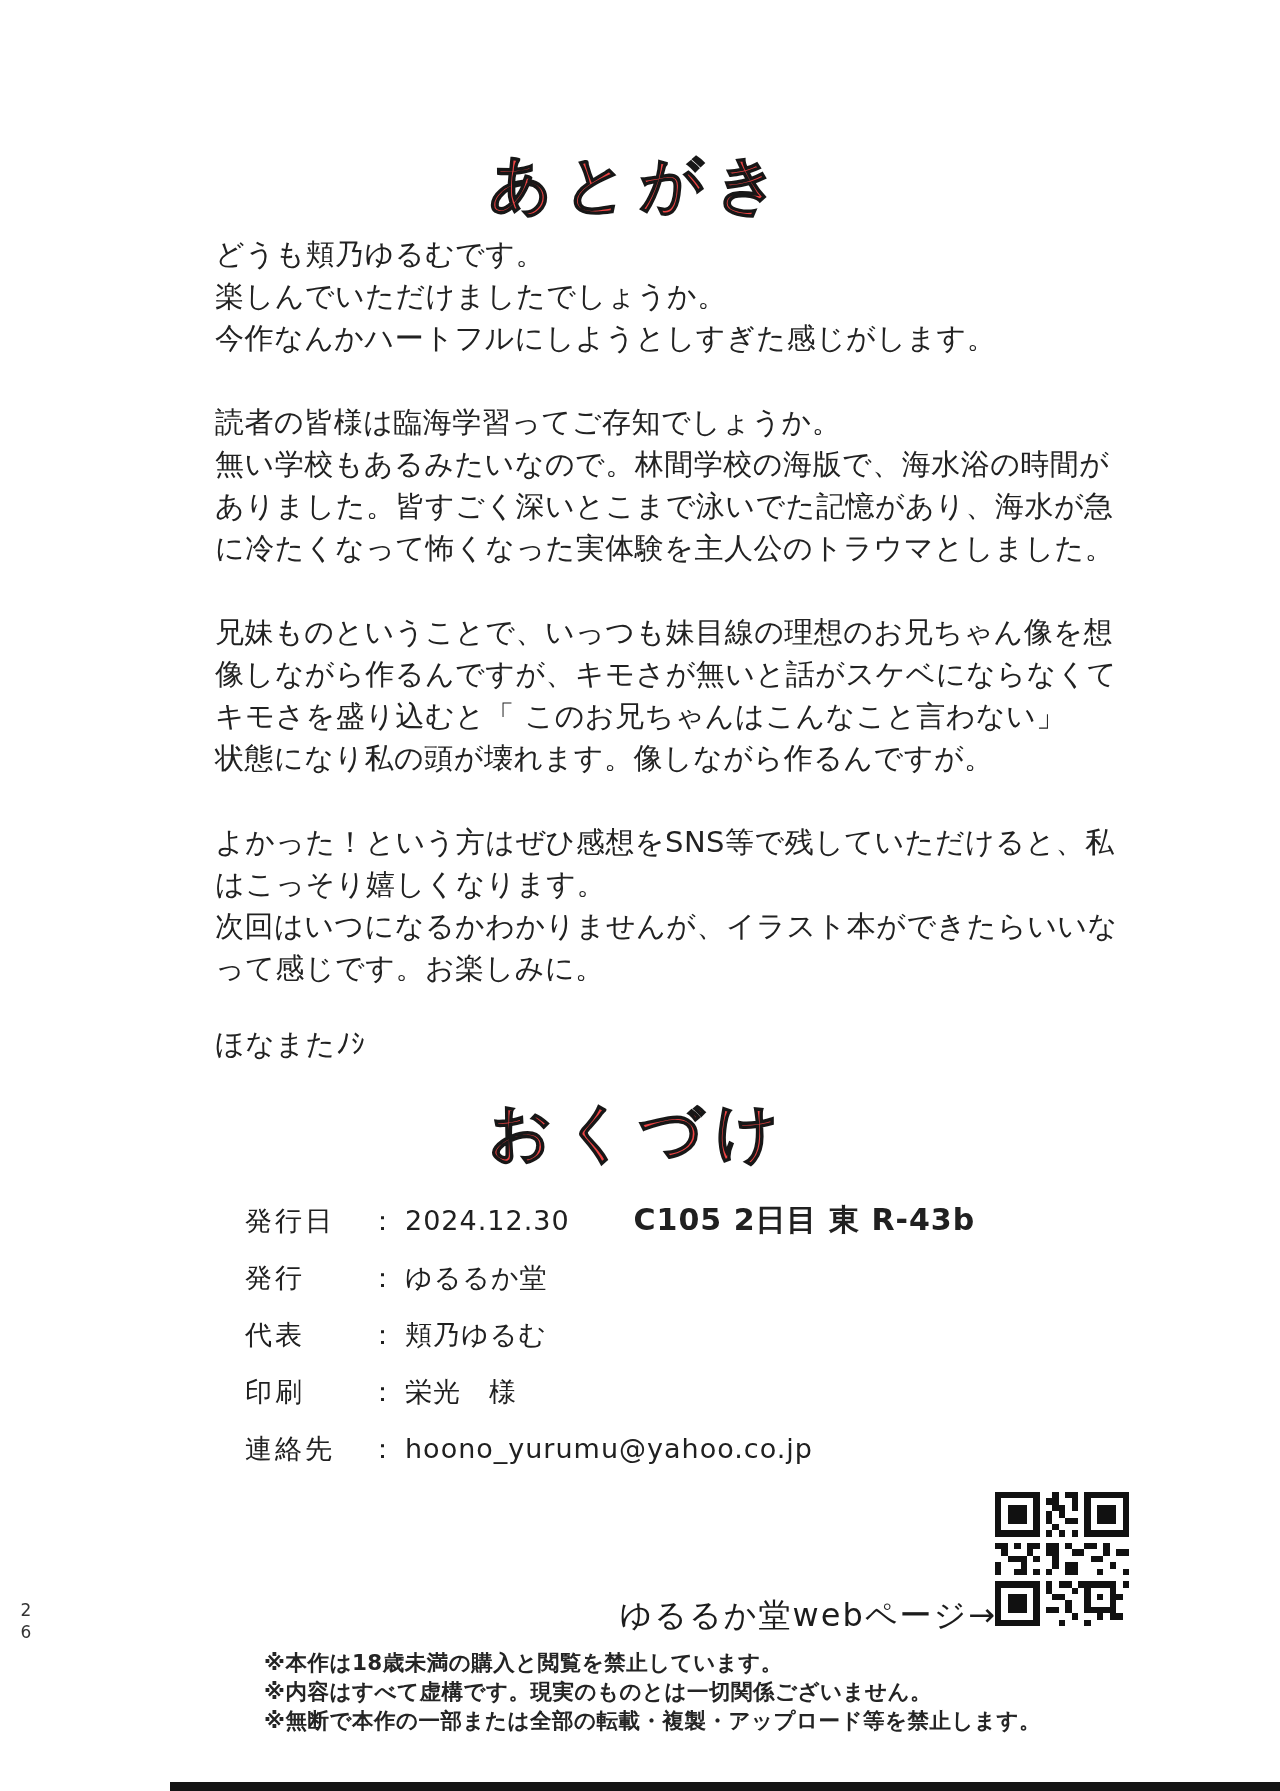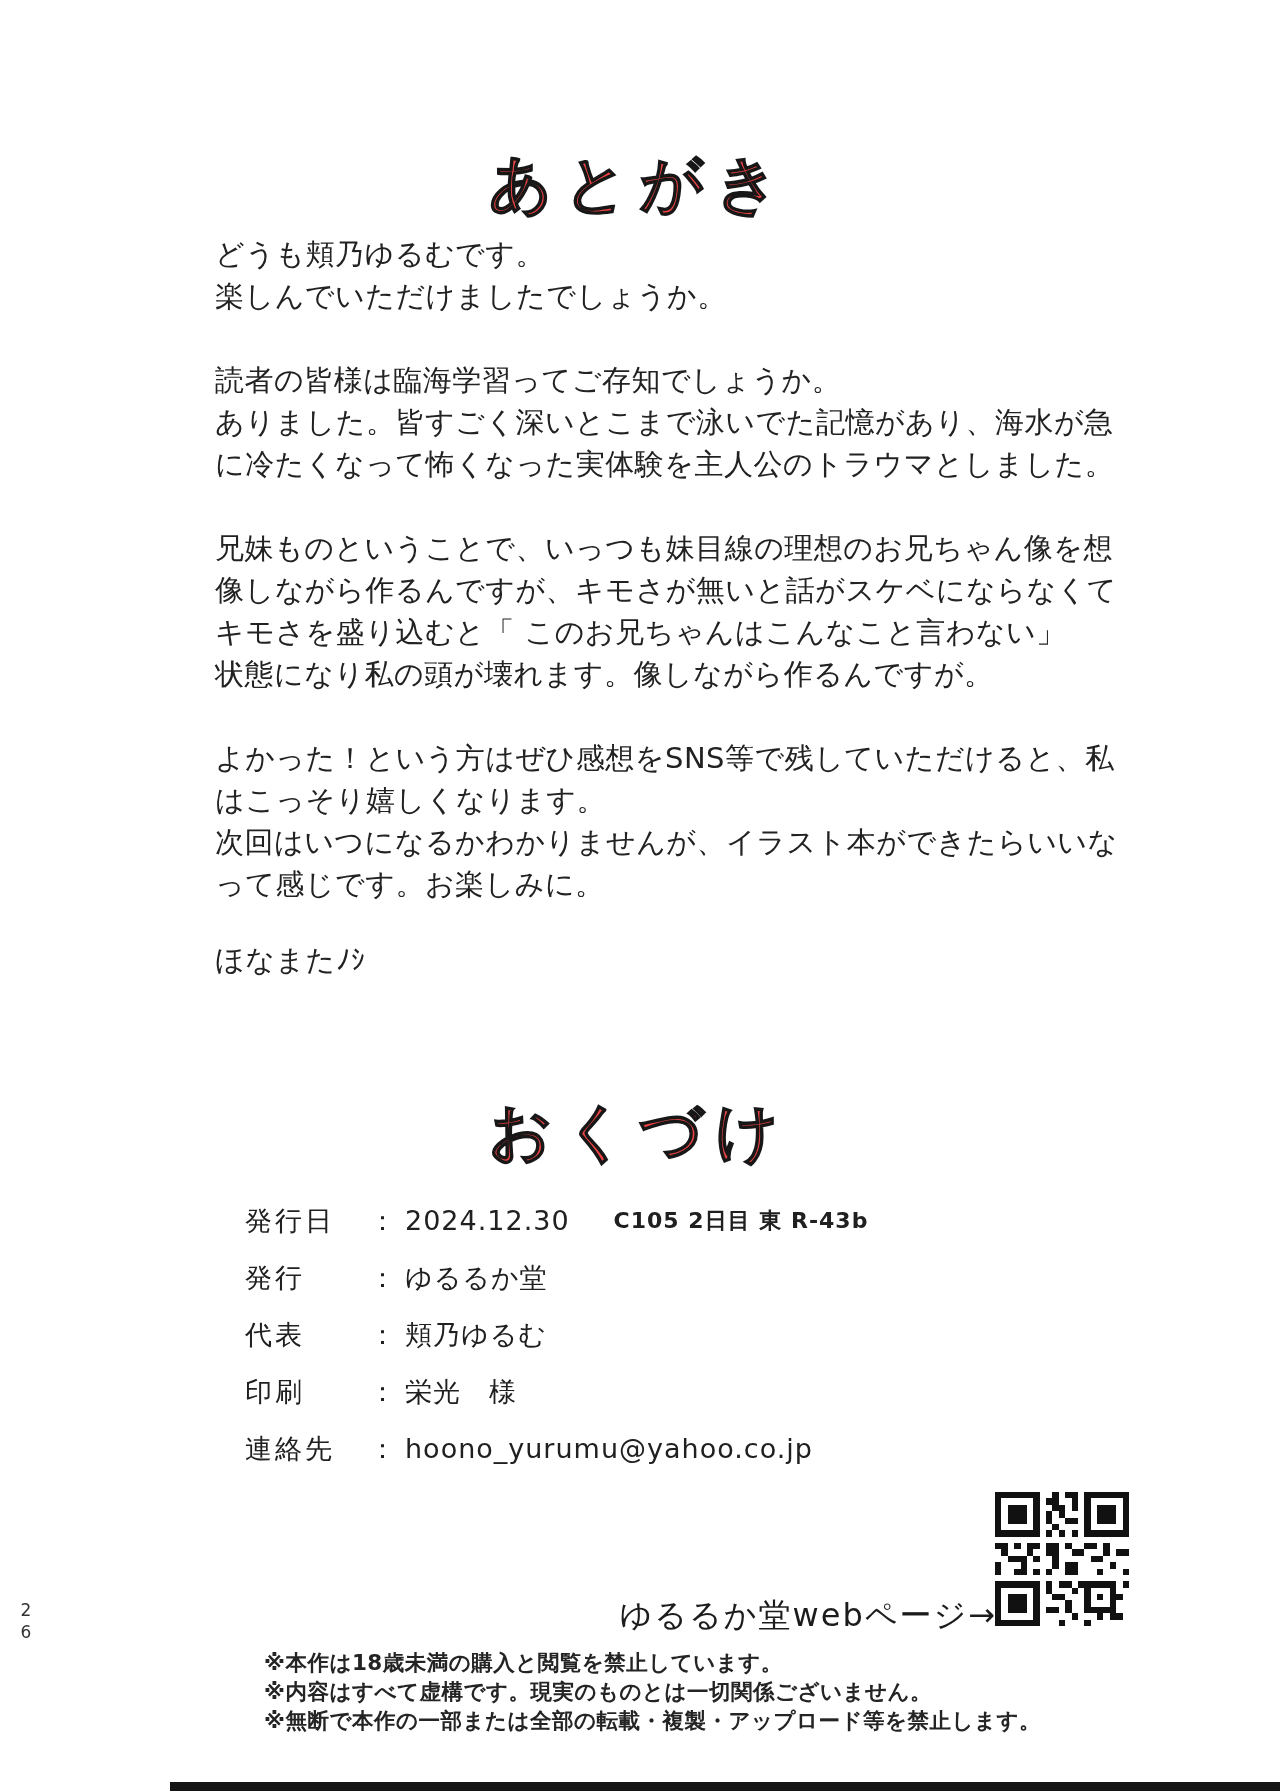--- a/index.html
+++ b/index.html
@@ -24,21 +24,21 @@
   .signoff { margin-top:34px; }
 
   .colophon {
     position:absolute; left:245px; top:1192px;
     font-size:27px; color:#202020; letter-spacing:1px;
   }
   .crow { display:flex; align-items:center; height:57px; margin:0; }
   .clabel { display:inline-block; width:124px; letter-spacing:3px; }
   .csep { display:inline-block; width:28px; text-align:center; }
   .cvalue { margin-left:8px; }
-  .cextra { margin-left:44px; font-weight:700; font-size:22px; letter-spacing:1px; }
+  .cextra { margin-left:64px; font-weight:700; font-size:30px; letter-spacing:1px; }
 
   .web-caption {
     position:absolute; top:1594px; left:0; width:972px; text-align:right;
     font-size:32px; letter-spacing:2px; color:#1c1c1c;margin-left:25px;
   }
 
   .qr { position:absolute; left:995px; top:1492px; }
 
   .notices {
     position:absolute; left:264px; top:1648px;
@@ -59,22 +59,24 @@
 </head>
 <body>
 
 <div class="page">
 
   <h1 class="big-title title-afterword">あとがき</h1>
 
   <div class="afterword-body">
     <p class="line">どうも頬乃ゆるむです。</p>
     <p class="line">楽しんでいただけましたでしょうか。</p>
+    <p class="line">今作なんかハートフルにしようとしすぎた感じがします。</p>
 
     <p class="line pbreak">読者の皆様は臨海学習ってご存知でしょうか。</p>
+    <p class="line">無い学校もあるみたいなので。林間学校の海版で、海水浴の時間が</p>
     <p class="line">ありました。皆すごく深いとこまで泳いでた記憶があり、海水が急</p>
     <p class="line">に冷たくなって怖くなった実体験を主人公のトラウマとしました。</p>
 
     <p class="line pbreak">兄妹ものということで、いっつも妹目線の理想のお兄ちゃん像を想</p>
     <p class="line">像しながら作るんですが、キモさが無いと話がスケベにならなくて</p>
     <p class="line">キモさを盛り込むと「 このお兄ちゃんはこんなこと言わない」</p>
     <p class="line">状態になり私の頭が壊れます。像しながら作るんですが。</p>
 
     <p class="line pbreak">よかった！という方はぜひ感想をSNS等で残していただけると、私</p>
     <p class="line">はこっそり嬉しくなります。</p>

